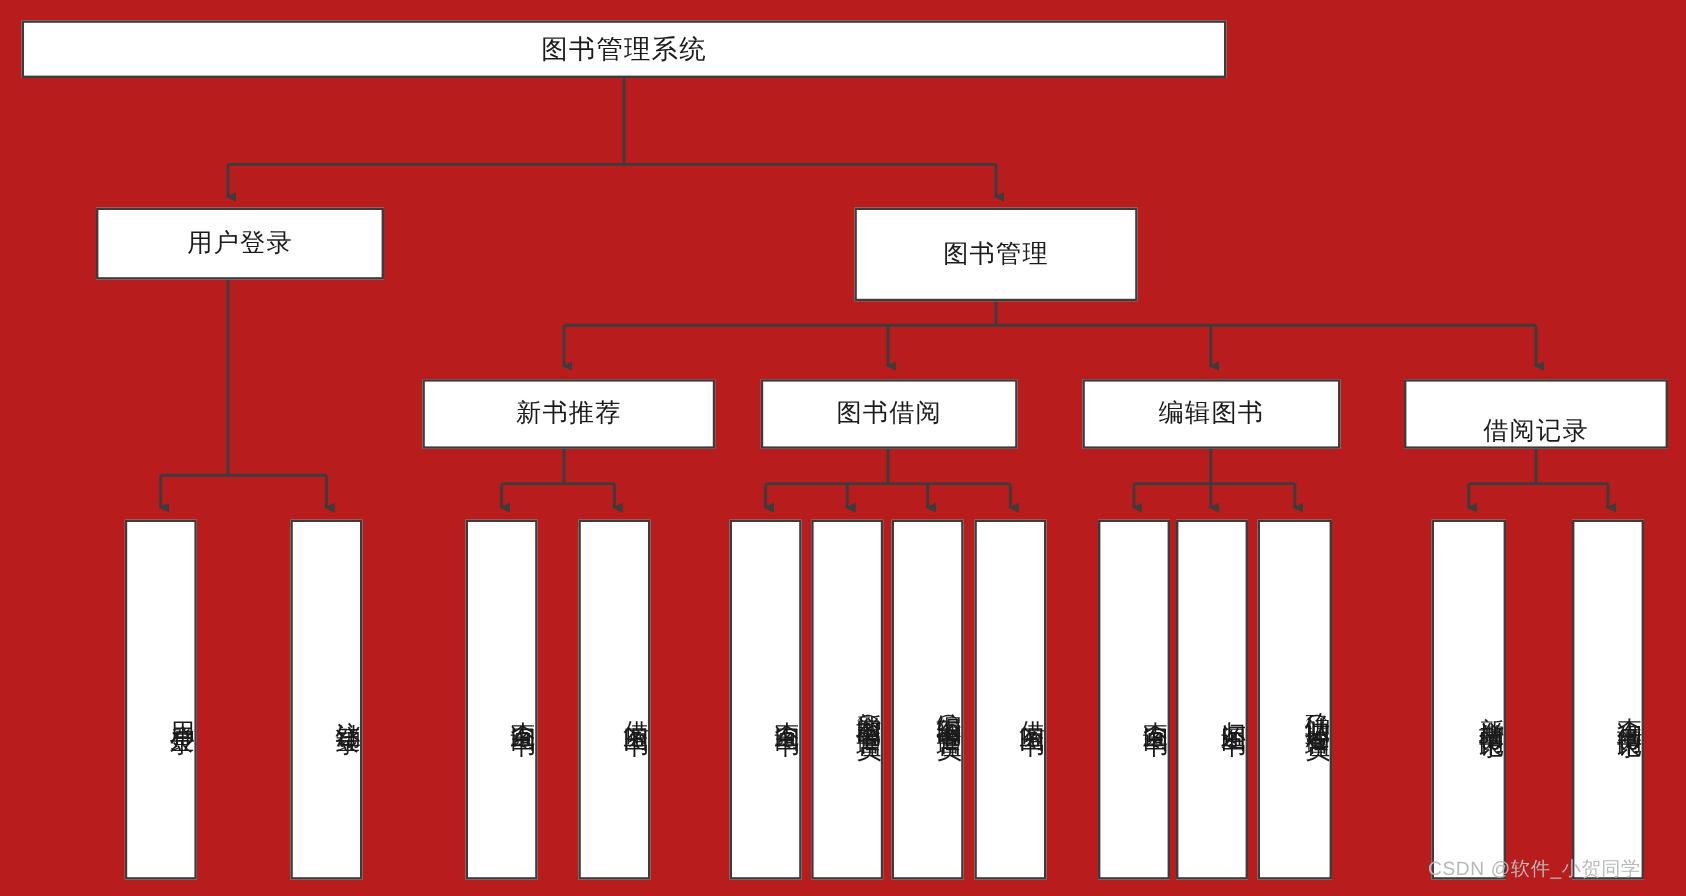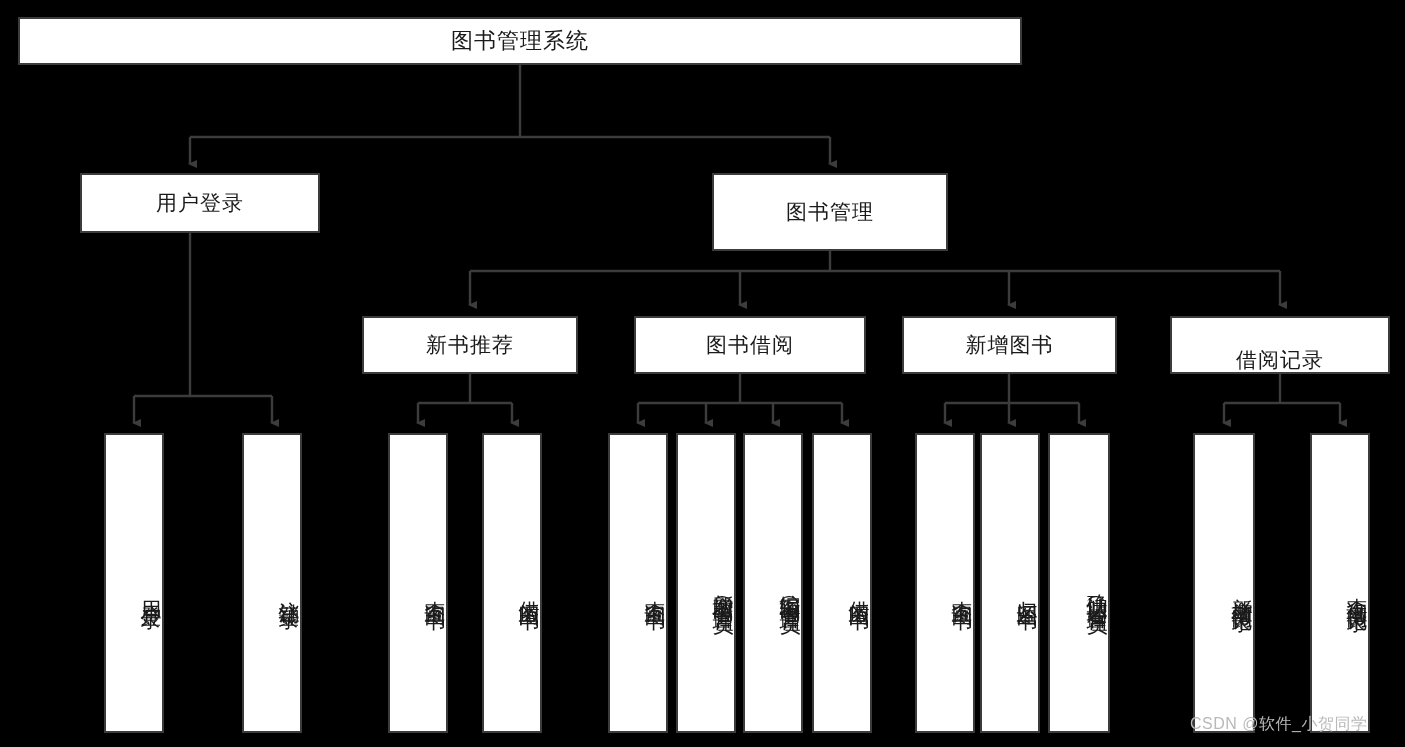--- a/index.html
+++ b/index.html
@@ -7,21 +7,21 @@
     padding: 0;
     background: #ffffff;
   }
   body {
     font-family: "Liberation Sans", "DejaVu Sans", sans-serif;
   }
   #canvas {
     position: relative;
     width: 1405px;
     height: 747px;
-    background: #000000;
+    background: #b91c1c;
     overflow: hidden;
   }
   svg#wires {
     position: absolute;
     left: 0;
     top: 0;
     width: 1405px;
     height: 747px;
     pointer-events: none;
   }
@@ -128,30 +128,30 @@
   </div>
 
   <div class="node horiz" style="left:80px; top:173px; width:240px; height:60px;">
     <span>用户登录</span>
   </div>
 
   <div class="node horiz" style="left:712px; top:173px; width:236px; height:78px;">
     <span>图书管理</span>
   </div>
 
-  <div class="node horiz" style="left:362px; top:316px; width:216px; height:58px;">
+  <div class="node horiz" style="left:352px; top:316px; width:244px; height:58px;">
     <span>新书推荐</span>
   </div>
 
-  <div class="node horiz" style="left:634px; top:316px; width:232px; height:58px;">
+  <div class="node horiz" style="left:634px; top:316px; width:214px; height:58px;">
     <span>图书借阅</span>
   </div>
 
   <div class="node horiz" style="left:902px; top:316px; width:215px; height:58px;">
-    <span>新增图书</span>
+    <span>编辑图书</span>
   </div>
 
   <div class="node horiz" style="left:1170px; top:316px; width:220px; height:58px;align-items:flex-end;">
     <span>借阅记录</span>
   </div>
 
   <div class="node vert" style="left:104px; top:433px; width:60px; height:300px;">
     <span>用户登录</span>
   </div>
 

